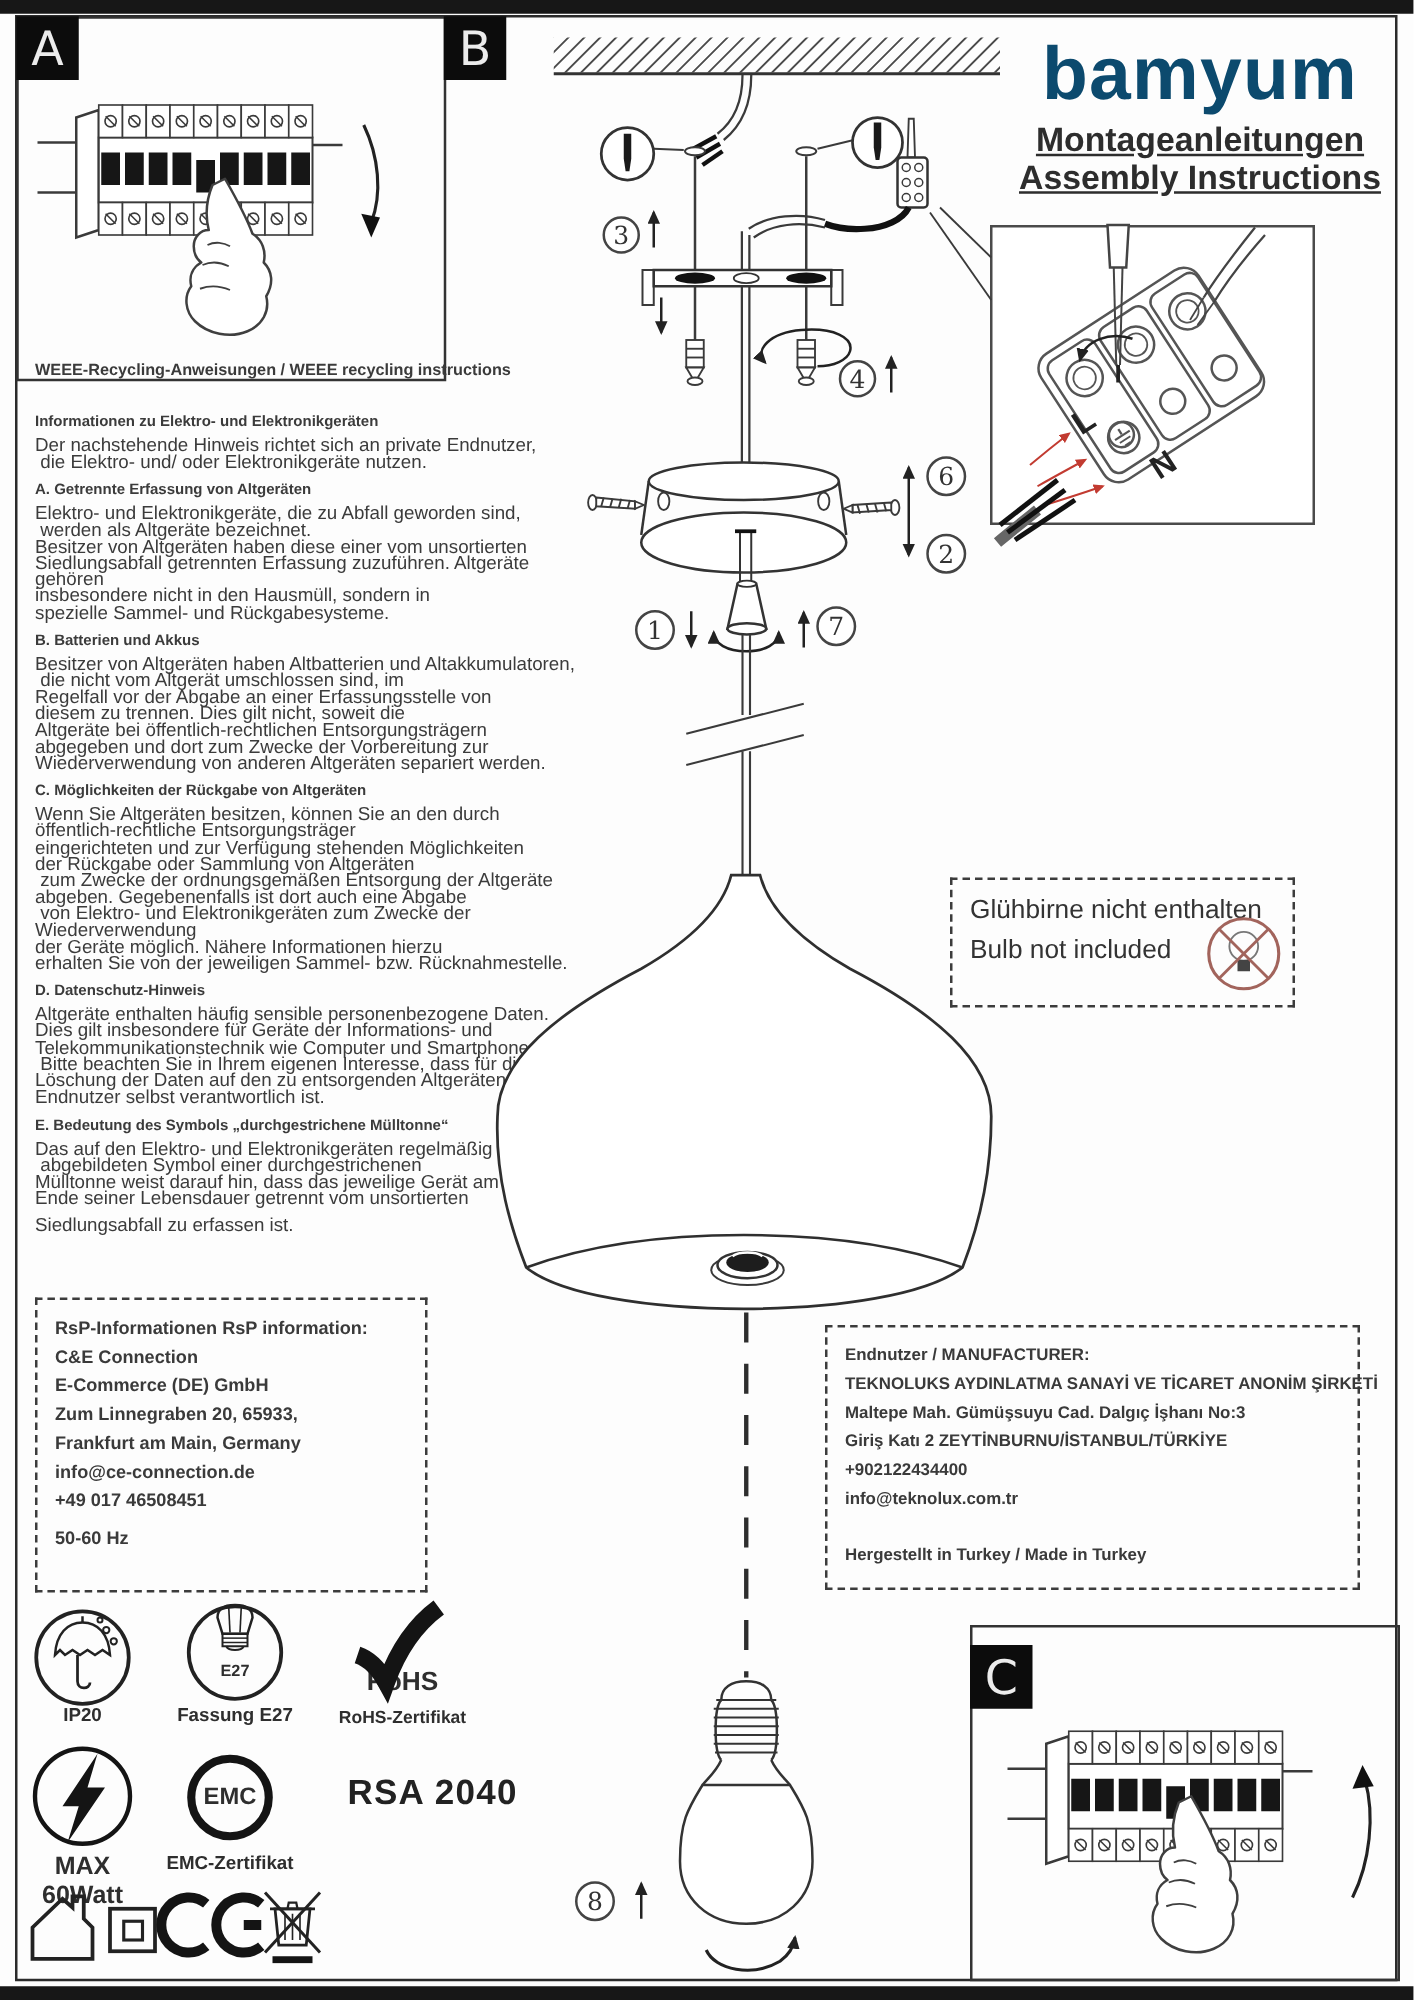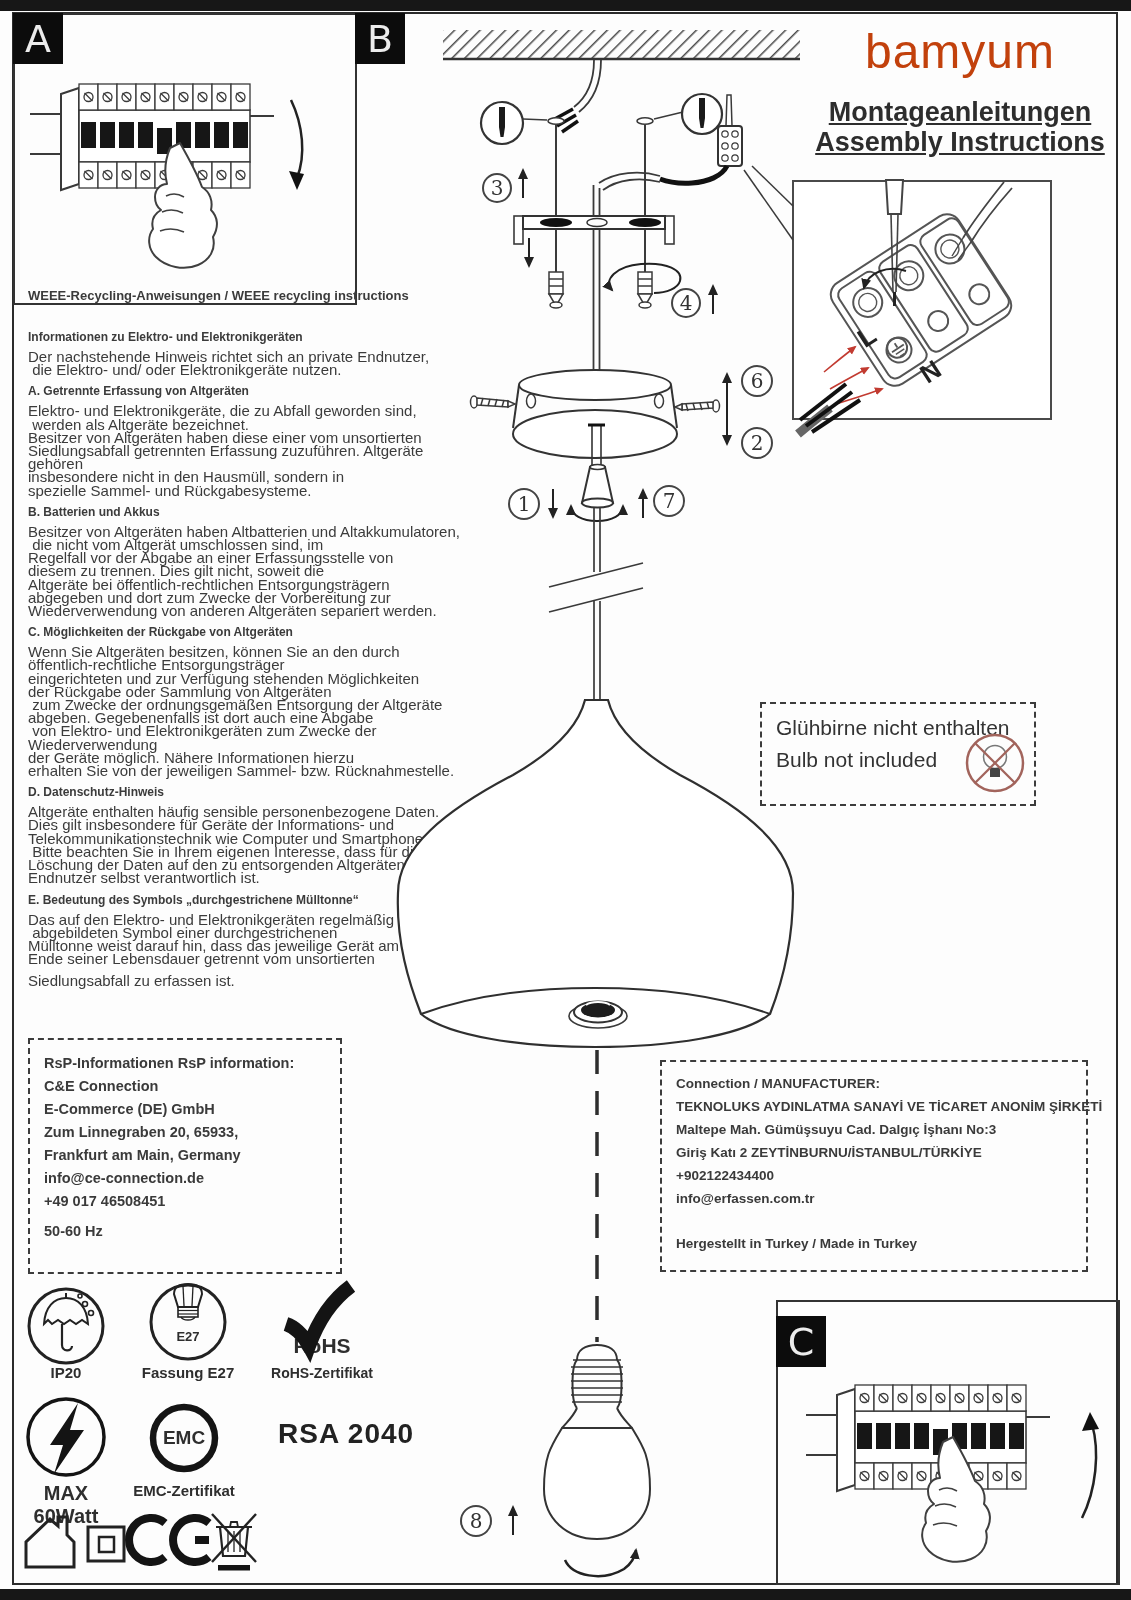--- a/index.html
+++ b/index.html
@@ -7,21 +7,21 @@
          font-family:"Liberation Sans",sans-serif;color:#383838;}
   .abs{position:absolute;}
   .bar{position:absolute;left:0;width:1131px;height:11px;background:#171717;}
   #frame{position:absolute;left:12px;top:12px;width:1102px;height:1569px;border:2px solid #2b2b2b;}
   .pbox{position:absolute;border:2px solid #333;}
   .plabel{position:absolute;width:50px;height:51px;background:#0c0c0c;color:#ececec;
           display:flex;align-items:center;justify-content:center;
           font-family:"DejaVu Sans",sans-serif;font-size:38px;font-weight:400;}
   .dash{position:absolute;border:2px dashed #3c3c3c;background:transparent;}
   #brand{position:absolute;left:800px;top:24px;width:320px;text-align:center;
-         font-size:48px;font-weight:normal;color:#c2410c;letter-spacing:1px;}
+         font-size:60px;font-weight:bold;color:#0c4a6e;letter-spacing:1px;}
   .subt{position:absolute;left:800px;width:320px;text-align:center;font-size:27px;
         font-weight:bold;color:#2d2d2d;text-decoration:underline;}
   #weee{position:absolute;left:28px;top:288px;width:440px;color:#3b3b3b;}
   .w-title{font-size:13px;font-weight:bold;margin-bottom:27px;}
   .w-head{font-size:12px;font-weight:bold;margin:8px 0 6px 0;}
   .w-body{font-size:15px;line-height:13.2px;white-space:pre-wrap;}
   .w-footer{margin-top:9px;}
   .boxtext .line{white-space:nowrap;}
   #rsp{left:28px;top:1038px;width:296px;height:220px;padding:12px 0 0 14px;
        font-size:14.5px;font-weight:bold;line-height:23px;color:#3a3a3a;}
@@ -112,26 +112,26 @@
     <div class="line">C&amp;E Connection</div>
     <div class="line">E-Commerce (DE) GmbH</div>
     <div class="line">Zum Linnegraben 20, 65933,</div>
     <div class="line">Frankfurt am Main, Germany</div>
     <div class="line">info@ce-connection.de</div>
     <div class="line">+49 017 46508451</div>
     <div class="line last">50-60 Hz</div>
   </div>
 
   <div id="mfg" class="dash boxtext">
-    <div class="line">Connection / MANUFACTURER:</div>
+    <div class="line">Endnutzer / MANUFACTURER:</div>
     <div class="line">TEKNOLUKS AYDINLATMA SANAYİ VE TİCARET ANONİM ŞİRKETİ</div>
     <div class="line">Maltepe Mah. Gümüşsuyu Cad. Dalgıç İşhanı No:3</div>
     <div class="line">Giriş Katı 2 ZEYTİNBURNU/İSTANBUL/TÜRKİYE</div>
     <div class="line">+902122434400</div>
-    <div class="line">info@erfassen.com.tr</div>
+    <div class="line">info@teknolux.com.tr</div>
     <div class="line made">Hergestellt in Turkey / Made in Turkey</div>
   </div>
 
   <div class="abs" style="left:792px;top:180px;width:256px;height:236px;border:2px solid #4a4a4a;background:#fff"></div>
 
   <div class="certword" style="left:28px;top:1364px;width:76px;font-size:15px">IP20</div>
   <div class="certword" style="left:163px;top:1329px;width:50px;font-size:13px">E27</div>
   <div class="certword" style="left:130px;top:1364px;width:116px;font-size:15px">Fassung E27</div>
   <div class="certword" style="left:284px;top:1334px;width:76px;font-size:21px">RoHS</div>
   <div class="certword" style="left:262px;top:1365px;width:120px;font-size:14px">RoHS-Zertifikat</div>

